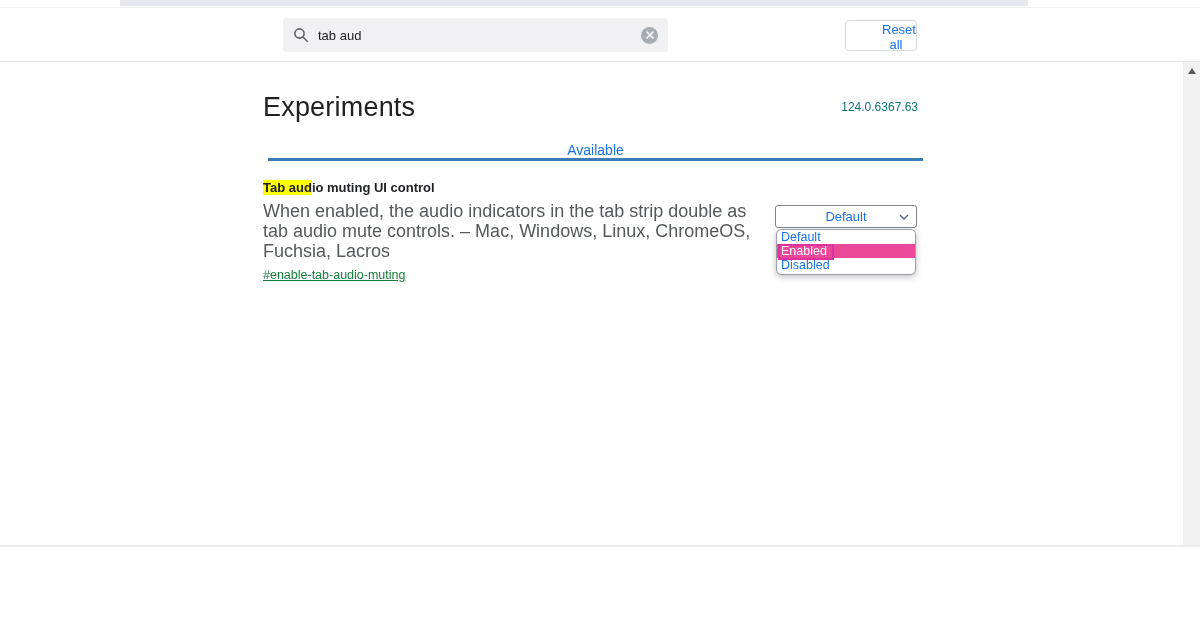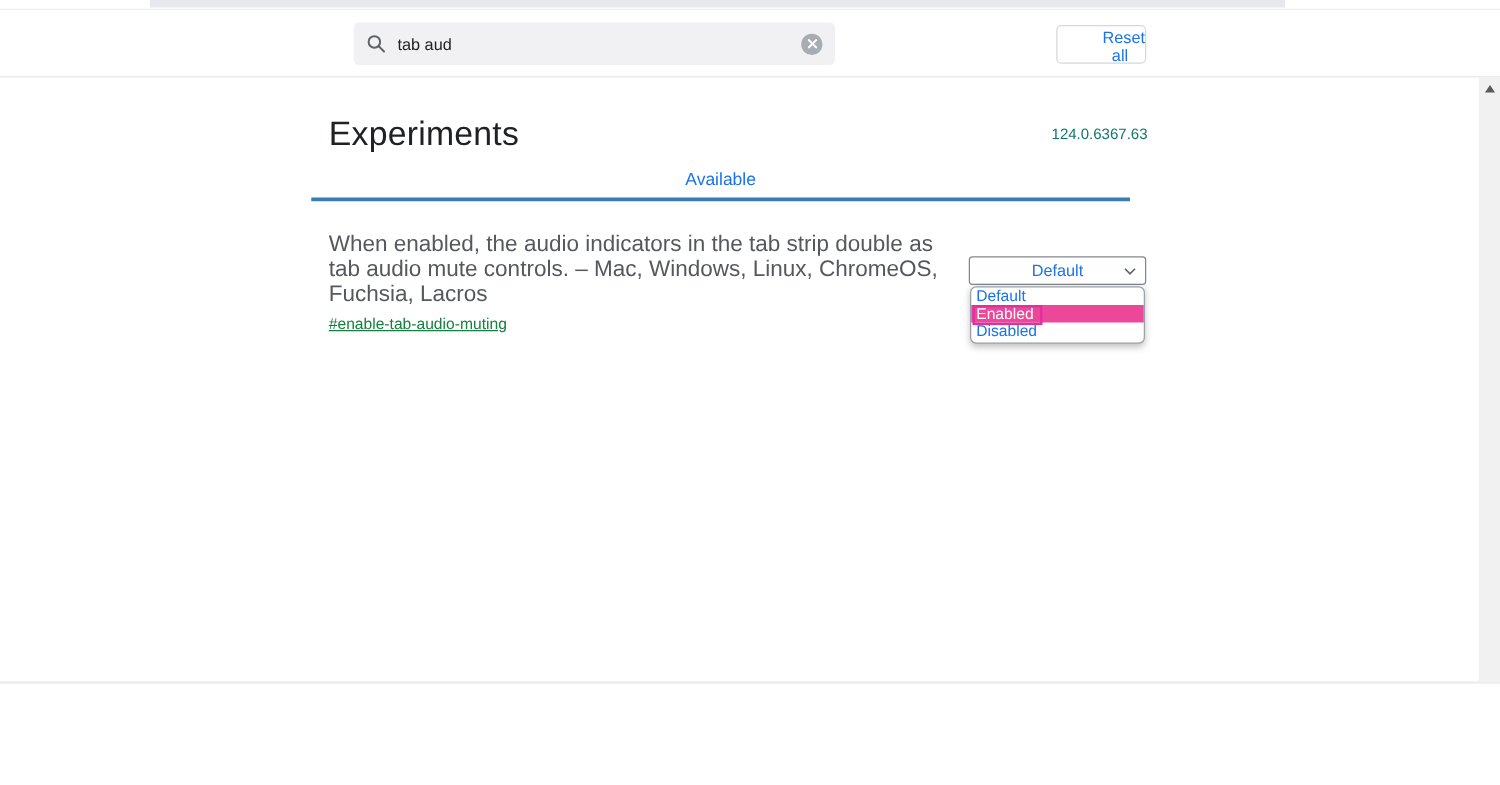--- a/index.html
+++ b/index.html
@@ -24,21 +24,21 @@
   .reset-all{
     position:absolute;left:845px;top:20px;width:72px;height:31px;background:#fff;
     border:1px solid #d5d8dc;border-radius:4px;color:#1a73e8;font-size:13px;cursor:pointer;
     font-family:"Liberation Sans",sans-serif;
     padding-left:36px;
   }
   
   .page-title{position:absolute;left:263px;top:92px;margin:0;font-size:27px;font-weight:400;color:#202124;letter-spacing:.2px;}
   .version{position:absolute;right:282px;top:100px;font-size:12px;color:#0f766e;}
   
-  .tabs{position:absolute;left:249px;top:132px;width:655px;height:29px;display:flex;}
+  .tabs{position:absolute;left:268px;top:132px;width:655px;height:29px;display:flex;align-items:flex-end;}
   .tab{
     flex:1;text-align:center;font-size:14px;padding-top:3px;color:#5f6368;
     border-bottom:2px solid #6e6e6e;box-sizing:border-box;cursor:pointer;
   }
   .tab.active{color:#1a73e8;border-bottom:3px solid #3b7cb4;}
   
   .flag-row{position:absolute;left:263px;top:180px;width:505px;}
   .flag-title{font-size:13px;font-weight:bold;color:#202124;line-height:16px;}
   .hl{background:#ffff00;}
   .flag-desc{margin:5px 0 0;font-size:18px;line-height:20px;color:#55585c;}
@@ -99,20 +99,21 @@
   </div>
 
   <h1 class="page-title">Experiments</h1>
   <span class="version">124.0.6367.63</span>
 
   <div class="tabs">
     <div class="tab active">Available</div>
   </div>
 
   <section class="flag-row">
+    <div class="flag-title"><span class="hl">Tab aud</span><span>io muting UI control</span></div>
     <p class="flag-desc">When enabled, the audio indicators in the tab strip double as tab audio mute controls. – Mac, Windows, Linux, ChromeOS, Fuchsia, Lacros</p>
     <a class="flag-link">#enable-tab-audio-muting</a>
   </section>
 
   <div class="select-closed">
     <span>Default</span>
     <span class="chev">
       <svg width="10" height="6" viewBox="0 0 10 6" fill="none">
         <polyline points="1,1 5,5 9,1" stroke="#5a6575" stroke-width="1.4" fill="none"></polyline>
       </svg>

